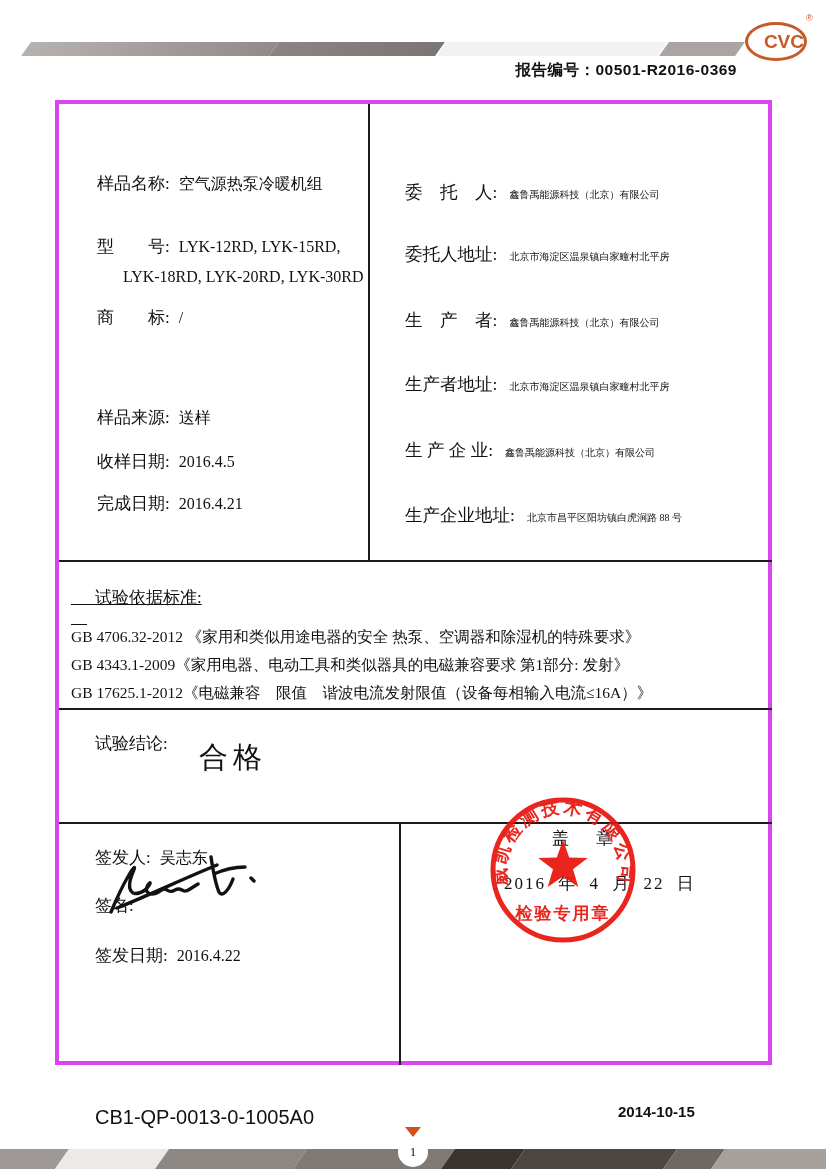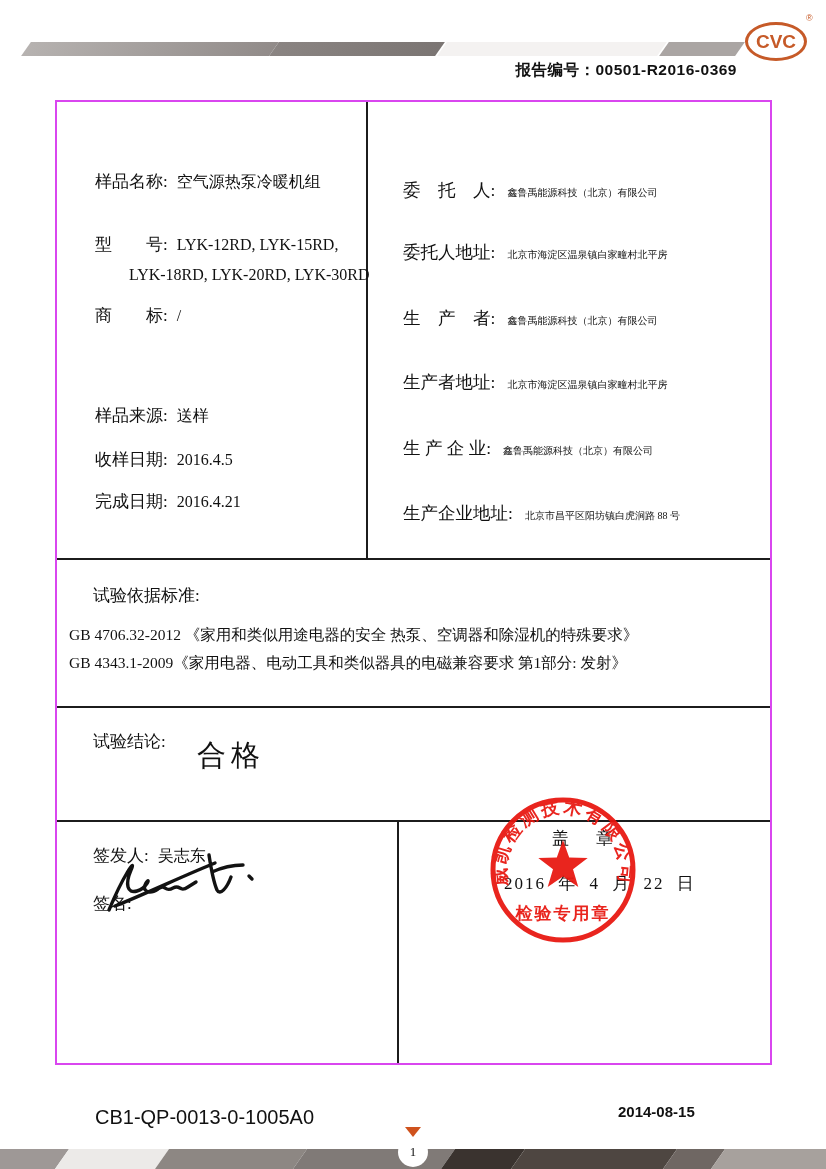--- a/index.html
+++ b/index.html
@@ -16,33 +16,33 @@
   .topbar { position:absolute; left:22px; top:42px; width:694px; height:14px; }
   .topbar .seg { position:absolute; top:0; height:14px; transform:skewX(-35deg); }
   .tb1 { left:4px;   width:248px; background:linear-gradient(90deg,#b6b2b0,#918b89); }
   .tb2 { left:252px; width:166px; background:linear-gradient(90deg,#8a8482,#7b7573); }
   .tb3 { left:420px; width:220px; background:#f4f2f1; }
   .tb4 { left:642px; width:76px;  background:#aaa5a3; }
 
   
   .logo { position:absolute; left:745px; top:22px; width:62px; height:39px;
           border:3px solid #c65a28; border-radius:50%;
-          display:flex; align-items:center; justify-content:center; }
+          display:flex; align-items:center; justify-content:flex-end; }
   .logo-text { font-family:"Liberation Sans","DejaVu Sans",sans-serif;
                font-weight:bold; font-size:19px; color:#c65a28; letter-spacing:0; }
   .logo-reg { position:absolute; left:806px; top:13px; font-size:9px; color:#c65a28;
               font-family:"Liberation Sans",sans-serif; }
 
   .report-no { position:absolute; left:430px; top:60px; width:307px; text-align:right;
                font-family:"Liberation Sans","DejaVu Sans",sans-serif;
                font-size:15.5px; font-weight:600; letter-spacing:.5px; white-space:pre; }
 
   
   .doc-table { position:absolute; left:55px; top:100px; width:717px; height:965px;
-               border:2px solid #d946ef; }
+               border:4px solid #d946ef; }
   .cell-div-v1 { position:absolute; left:309px; top:0; width:2px; height:456px; background:#1c1c1c; }
   .hline { position:absolute; left:0; width:713px; height:2px; background:#1c1c1c; }
   .hl-1 { top:456px; } .hl-2 { top:604px; } .hl-3 { top:718px; }
   .cell-div-v2 { position:absolute; left:340px; top:720px; width:2px; height:241px; background:#1c1c1c; }
 
   .line { position:absolute; white-space:pre; }
   .lbl  { font-size:17px; white-space:pre; }
   .val  { font-size:16px; margin-left:9px; white-space:pre; }
   .r-lbl{ font-size:17.5px; white-space:pre; }
   .r-val{ font-size:10px; margin-left:12px; white-space:pre; }
@@ -103,21 +103,21 @@
     <div class="hline hl-3"></div>
     <div class="cell-div-v2"></div>
 
     <div class="line" style="left:14px; top:50px;">
       <span class="lbl">样品名称:</span><span class="val">空气源热泵冷暖机组</span>
     </div>
     <div class="line" style="left:14px; top:113px;">
       <span class="lbl">型　　号:</span><span class="val">LYK-12RD, LYK-15RD,</span>
     </div>
     <div class="line" style="left:32px; top:146px;">
-      <span class="val" style="margin-left:16px;">LYK-18RD, LYK-20RD, LYK-30RD</span>
+      <span class="val" style="margin-left:8px;">LYK-18RD, LYK-20RD, LYK-30RD</span>
     </div>
     <div class="line" style="left:14px; top:184px;">
       <span class="lbl">商　　标:</span><span class="val">/</span>
     </div>
     <div class="line" style="left:14px; top:284px;">
       <span class="lbl">样品来源:</span><span class="val">送样</span>
     </div>
     <div class="line" style="left:14px; top:328px;">
       <span class="lbl">收样日期:</span><span class="val">2016.4.5</span>
     </div>
@@ -137,61 +137,65 @@
     <div class="line" style="left:322px; top:316px;">
       <span class="r-lbl">生 产 企 业:</span><span class="r-val">鑫鲁禹能源科技（北京）有限公司</span>
     </div>
     <div class="line" style="left:322px; top:250px;">
       <span class="r-lbl">生产者地址:</span><span class="r-val">北京市海淀区温泉镇白家疃村北平房</span>
     </div>
     <div class="line" style="left:322px; top:381px;">
       <span class="r-lbl">生产企业地址:</span><span class="r-val">北京市昌平区阳坊镇白虎涧路 88 号</span>
     </div>
 
-    <div class="line" style="left:12px; top:464px;">
+    <div class="line" style="left:12px; top:464px;text-decoration:underline;">
       <span class="lbl">试验依据标准:</span>
     </div>
     <div class="line std" style="left:12px; top:523px;">GB 4706.32-2012 《家用和类似用途电器的安全 热泵、空调器和除湿机的特殊要求》</div>
     <div class="line std" style="left:12px; top:551px;">GB 4343.1-2009《家用电器、电动工具和类似器具的电磁兼容要求 第1部分: 发射》</div>
+    <div class="line std" style="left:12px; top:579px;">GB 17625.1-2012《电磁兼容　限值　谐波电流发射限值（设备每相输入电流≤16A）》</div>
 
     <div class="line" style="left:12px; top:610px;">
       <span class="lbl">试验结论:</span>
     </div>
     <div class="line concl-result" style="left:140px; top:634px;">合格</div>
 
     <div class="line" style="left:12px; top:724px;">
       <span class="lbl">签发人:</span><span class="val">吴志东</span>
     </div>
     <div class="line" style="left:12px; top:772px;">
       <span class="lbl">签名:</span>
     </div>
     <svg class="abs" style="left:42px; top:744px;" width="172" height="70" viewBox="0 0 172 70">
       <path d="M10,64 C24,30 38,10 32,24 C26,38 28,48 38,45 C48,42 52,30 47,37 C42,45 50,49 59,43 C67,37 65,47 74,42 C82,38 80,47 89,41 L97,36
                M16,60 C46,48 84,30 116,17
                M110,9 C112,22 114,35 118,44 C121,50 128,42 132,31
                M113,26 C124,21 135,19 144,19
                M150,30 l3,3" stroke="#121212" stroke-width="3.4" fill="none" stroke-linecap="round"></path>
     </svg>
+    <div class="line" style="left:12px; top:822px;">
+      <span class="lbl">签发日期:</span><span class="val">2016.4.22</span>
+    </div>
   </div>
 
   <div class="seal-word">盖　章</div>
   <div class="seal-date">2016 年 4 月 22 日</div>
 
   <svg class="stamp" viewBox="0 0 152 152">
     <circle cx="76" cy="76" r="70" fill="none" stroke="#e8150e" stroke-width="5"></circle>
     <polygon fill="#e8150e" points="76,46 82.2,63.5 100.7,64.0 86.0,75.2 91.3,93.0 76,82.5 60.7,93.0 66.0,75.2 51.3,64.0 69.8,63.5"></polygon>
     <path id="stamp-arc" d="M 22.4,95.5 A 57,57 0 1 1 129.6,95.5" fill="none"></path>
     <text font-size="18" font-weight="bold" fill="#e8150e" letter-spacing="3" font-family="Liberation Serif, DejaVu Serif, serif">
       <textPath href="#stamp-arc" startOffset="50%" text-anchor="middle">威凯检测技术有限公司</textPath>
     </text>
     <text x="76" y="125" text-anchor="middle" font-size="17" font-weight="bold" fill="#e8150e" letter-spacing="2" font-family="Liberation Serif, DejaVu Serif, serif">检验专用章</text>
   </svg>
 
   <div class="footer-code">CB1-QP-0013-0-1005A0</div>
-  <div class="footer-date">2014-08-15</div>
+  <div class="footer-date">2014-10-15</div>
 
   <div class="bottombar">
     <div class="seg bb1"></div>
     <div class="seg bb2"></div>
     <div class="seg bb3"></div>
     <div class="seg bb4"></div>
     <div class="seg bb5"></div>
     <div class="seg bb6"></div>
     <div class="seg bb7"></div>
     <div class="seg bb8"></div>

